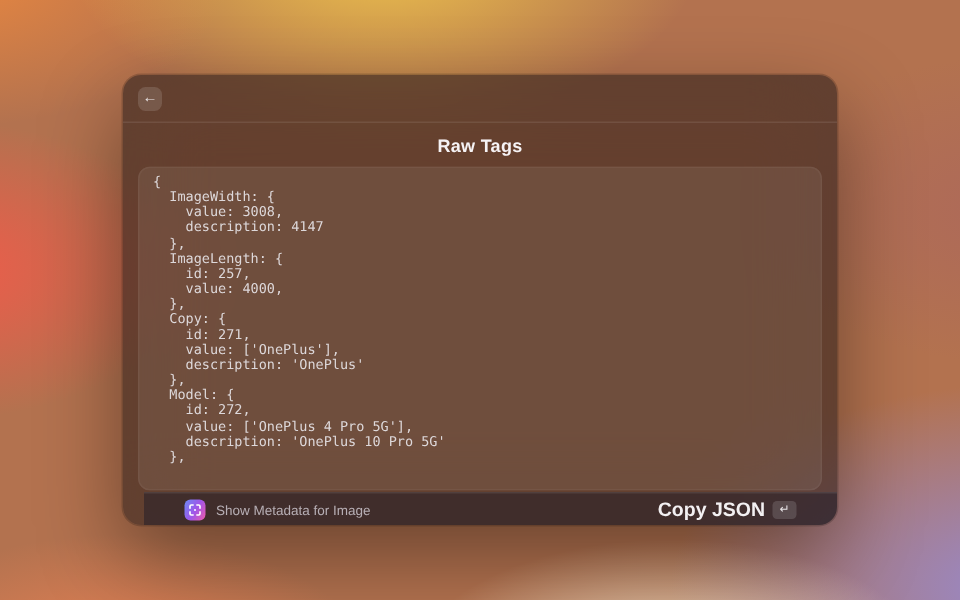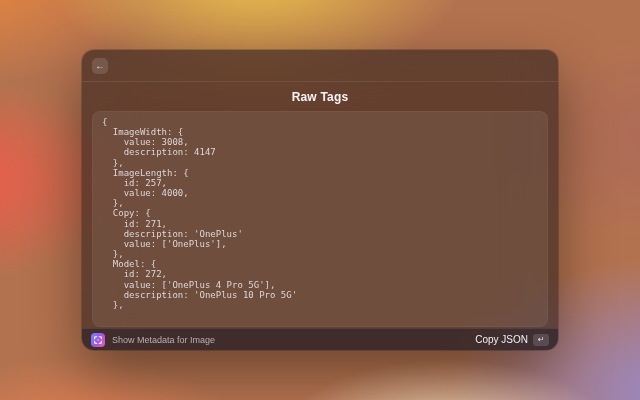--- a/index.html
+++ b/index.html
@@ -52,34 +52,34 @@
     box-shadow: inset 0 0 0 1px rgba(255,255,255,0.045);
     padding: 6px 10px 0; overflow: hidden;
   }
   .code-line {
     font-family: "DejaVu Sans Mono", monospace;
     font-size: 9px; line-height: 10.15px;
     color: #ddd8da; white-space: pre;
   }
 
   .win-footer {
-    position: absolute; left: 0; right: 0; bottom: 0; height: 22px;
-    display: flex; align-items: center; gap: 7px; padding: 0 9px;
+    position: absolute; left: 14px; right: 0; bottom: 0; height: 22px;
+    display: flex; align-items: center; gap: 7px; padding: 0 27px;
     background: rgba(30,28,40,0.50);
     border-top: 1px solid rgba(255,255,255,0.09);
   }
   .app-icon {
     width: 14px; height: 14px; border-radius: 4px; flex: 0 0 auto;
     background: linear-gradient(120deg, #6b8af5 0%, #a055e8 52%, #ef5aa8 100%);
     display: flex; align-items: center; justify-content: center;
   }
   .app-icon svg { width: 10px; height: 10px; }
   .command-name { font-size: 9px; color: #b7afb5; flex: 1 1 auto; }
   .action-btn { display: flex; align-items: center; gap: 5px; cursor: default; }
-  .action-label { font-size: 10px; font-weight: 400; color: #f3f0f2; }
+  .action-label { font-size: 13px; font-weight: 700; color: #f3f0f2; }
   .key-hint {
     min-width: 16px; height: 12px; padding: 0 2px; border-radius: 3px;
     background: rgba(255,255,255,0.14);
     display: flex; align-items: center; justify-content: center;
     font-size: 8px; color: #e6e2e5; line-height: 1;
   }
 </style>
 </head>
 <body>
 
@@ -103,22 +103,22 @@
         <div class="code-line">  ImageWidth: {</div>
         <div class="code-line">    value: 3008,</div>
         <div class="code-line">    description: 4147</div>
         <div class="code-line">  },</div>
         <div class="code-line">  ImageLength: {</div>
         <div class="code-line">    id: 257,</div>
         <div class="code-line">    value: 4000,</div>
         <div class="code-line">  },</div>
         <div class="code-line">  Copy: {</div>
         <div class="code-line">    id: 271,</div>
+        <div class="code-line">    value: ['OnePlus'],</div>
         <div class="code-line">    description: 'OnePlus'</div>
-        <div class="code-line">    value: ['OnePlus'],</div>
         <div class="code-line">  },</div>
         <div class="code-line">  Model: {</div>
         <div class="code-line">    id: 272,</div>
         <div class="code-line">    value: ['OnePlus 4 Pro 5G'],</div>
         <div class="code-line">    description: 'OnePlus 10 Pro 5G'</div>
         <div class="code-line">  },</div>
       </div>
   </div>
 
   <div class="win-footer">

